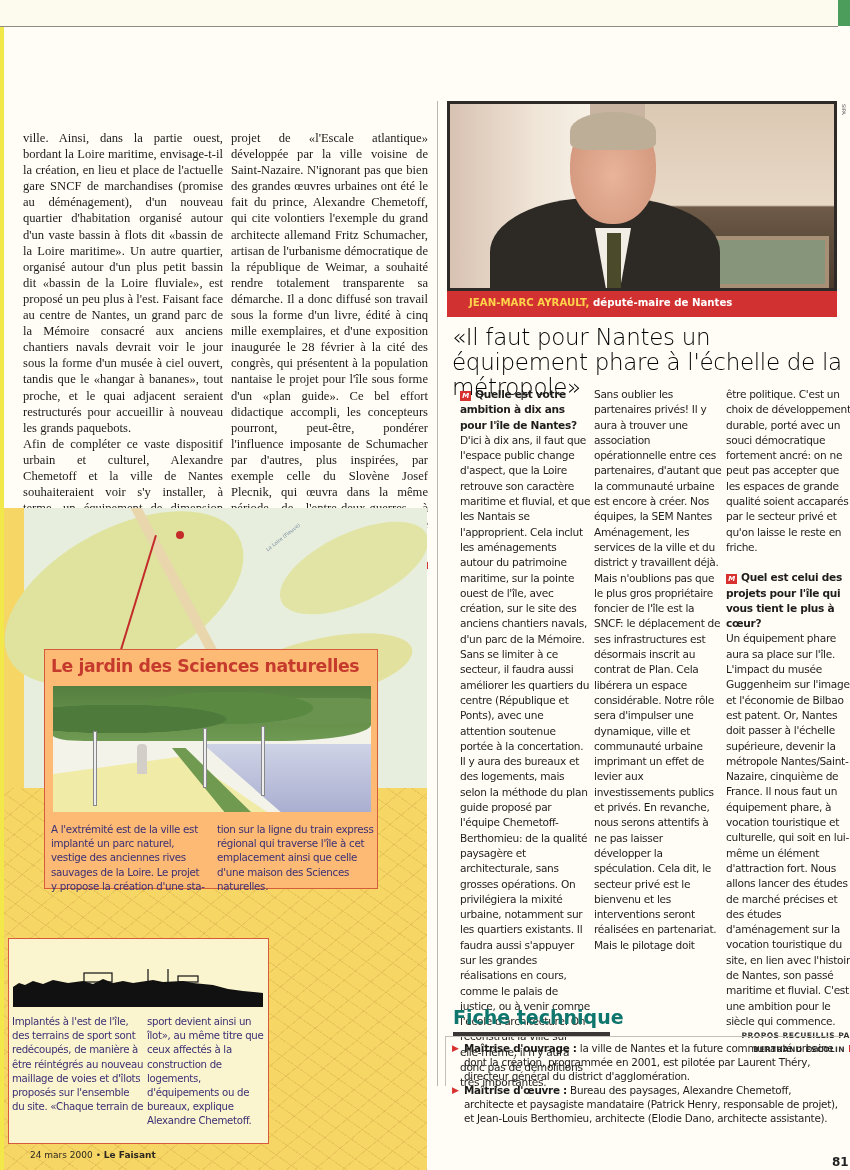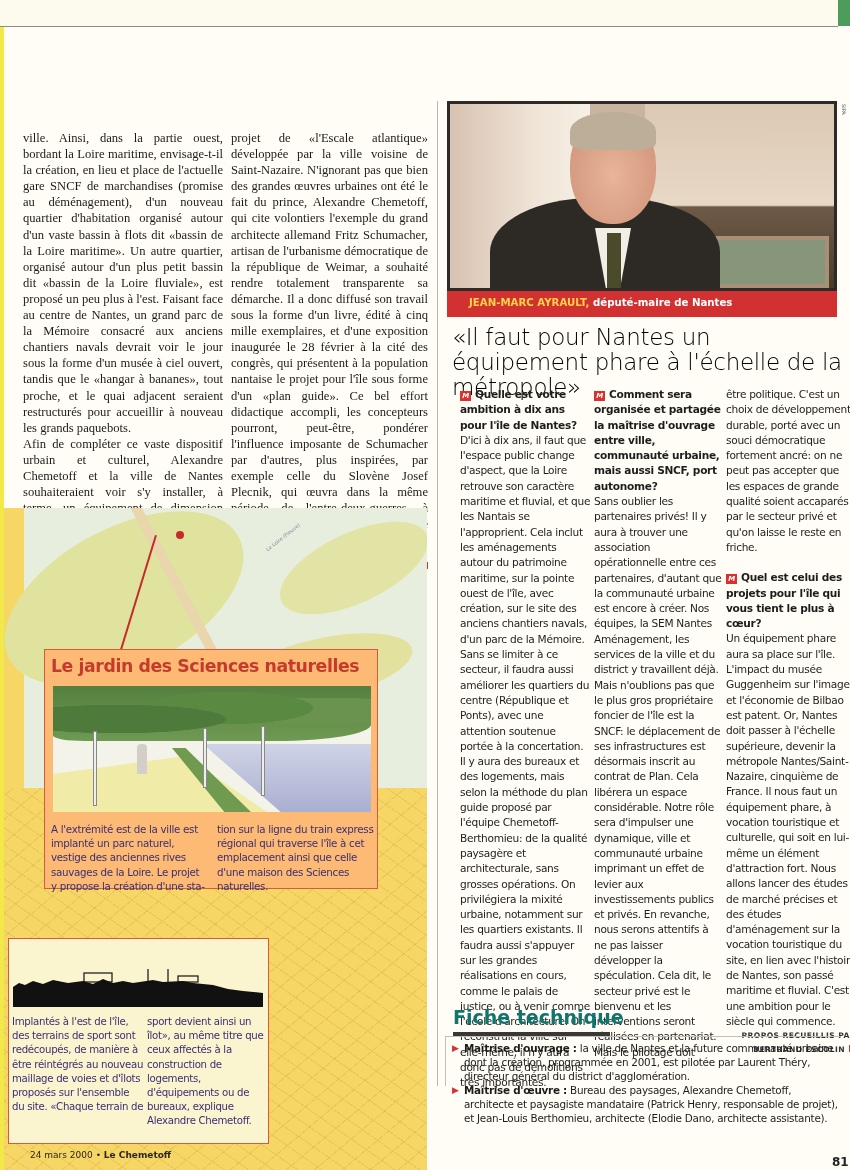--- a/index.html
+++ b/index.html
@@ -130,21 +130,20 @@
   <span>député-maire de Nantes</span>
 </div>
 
 <div class="headline">«Il faut pour Nantes un équipement phare à l'échelle de la métropole»</div>
 
 <div class="sans-col" id="icol1">
   <div class="q"><span class="m-icon">M</span><span>Quelle est votre ambition à dix ans pour l'île de Nantes?</span></div>
   <div>D'ici à dix ans, il faut que l'espace public change d'aspect, que la Loire retrouve son caractère maritime et fluvial, et que les Nantais se l'approprient. Cela inclut les aménagements autour du patrimoine maritime, sur la pointe ouest de l'île, avec création, sur le site des anciens chantiers navals, d'un parc de la Mémoire. Sans se limiter à ce secteur, il faudra aussi améliorer les quartiers du centre (République et Ponts), avec une attention soutenue portée à la concertation. Il y aura des bureaux et des logements, mais selon la méthode du plan guide proposé par l'équipe Chemetoff-Berthomieu: de la qualité paysagère et architecturale, sans grosses opérations. On privilégiera la mixité urbaine, notamment sur les quartiers existants. Il faudra aussi s'appuyer sur les grandes réalisations en cours, comme le palais de justice, ou à venir comme l'école d'architecture. On reconstruit la ville sur elle-même, il n'y aura donc pas de démolitions très importantes.</div>
 </div>
 <div class="sans-col" id="icol2">
-  <div class="q"><span class="m-icon">M</span><span>Comment sera organisée et partagée la maîtrise d'ouvrage entre ville, communauté urbaine, mais aussi SNCF, port autonome?</span></div>
   <div>Sans oublier les partenaires privés! Il y aura à trouver une association opérationnelle entre ces partenaires, d'autant que la communauté urbaine est encore à créer. Nos équipes, la SEM Nantes Aménagement, les services de la ville et du district y travaillent déjà. Mais n'oublions pas que le plus gros propriétaire foncier de l'île est la SNCF: le déplacement de ses infrastructures est désormais inscrit au contrat de Plan. Cela libérera un espace considérable. Notre rôle sera d'impulser une dynamique, ville et communauté urbaine imprimant un effet de levier aux investissements publics et privés. En revanche, nous serons attentifs à ne pas laisser développer la spéculation. Cela dit, le secteur privé est le bienvenu et les interventions seront réalisées en partenariat. Mais le pilotage doit</div>
 </div>
 <div class="sans-col" id="icol3">
   <div>être politique. C'est un choix de développement durable, porté avec un souci démocratique fortement ancré: on ne peut pas accepter que les espaces de grande qualité soient accaparés par le secteur privé et qu'on laisse le reste en friche.</div>
   <div class="gap"></div>
   <div class="q"><span class="m-icon">M</span><span>Quel est celui des projets pour l'île qui vous tient le plus à cœur?</span></div>
   <div>Un équipement phare aura sa place sur l'île. L'impact du musée Guggenheim sur l'image et l'économie de Bilbao est patent. Or, Nantes doit passer à l'échelle supérieure, devenir la métropole Nantes/Saint-Nazaire, cinquième de France. Il nous faut un équipement phare, à vocation touristique et culturelle, qui soit en lui-même un élément d'attraction fort. Nous allons lancer des études de marché précises et des études d'aménagement sur la vocation touristique du site, en lien avec l'histoire de Nantes, son passé maritime et fluvial. C'est une ambition pour le siècle qui commence.</div>
   <div class="sig-right">
     <div>PROPOS RECUEILLIS PAR</div>
     <div><span>BERTRAND ESCOLIN</span><span class="red-square"></span></div>
@@ -196,14 +195,14 @@
     <rect x="135" y="-8" width="20" height="22" fill="none" stroke="#111" stroke-width="1.2"></rect>
     <rect x="165" y="7" width="20" height="6" fill="none" stroke="#111" stroke-width="1.2"></rect>
   </svg>
   <div class="terrain-text" id="terrain-left">Implantés à l'est de l'île, des terrains de sport sont redécoupés, de manière à être réintégrés au nouveau maillage de voies et d'îlots proposés sur l'ensemble du site. «Chaque terrain de</div>
   <div class="terrain-text" id="terrain-right">sport devient ainsi un îlot», au même titre que ceux affectés à la construction de logements, d'équipements ou de bureaux, explique Alexandre Chemetoff.</div>
 </div>
 
 <div class="footer-issue">
   <span>24 mars 2000</span>
   <span>•</span>
-  <b>Le Chemetoff</b>
+  <b>Le Faisant</b>
 </div>
 
 </body></html>

